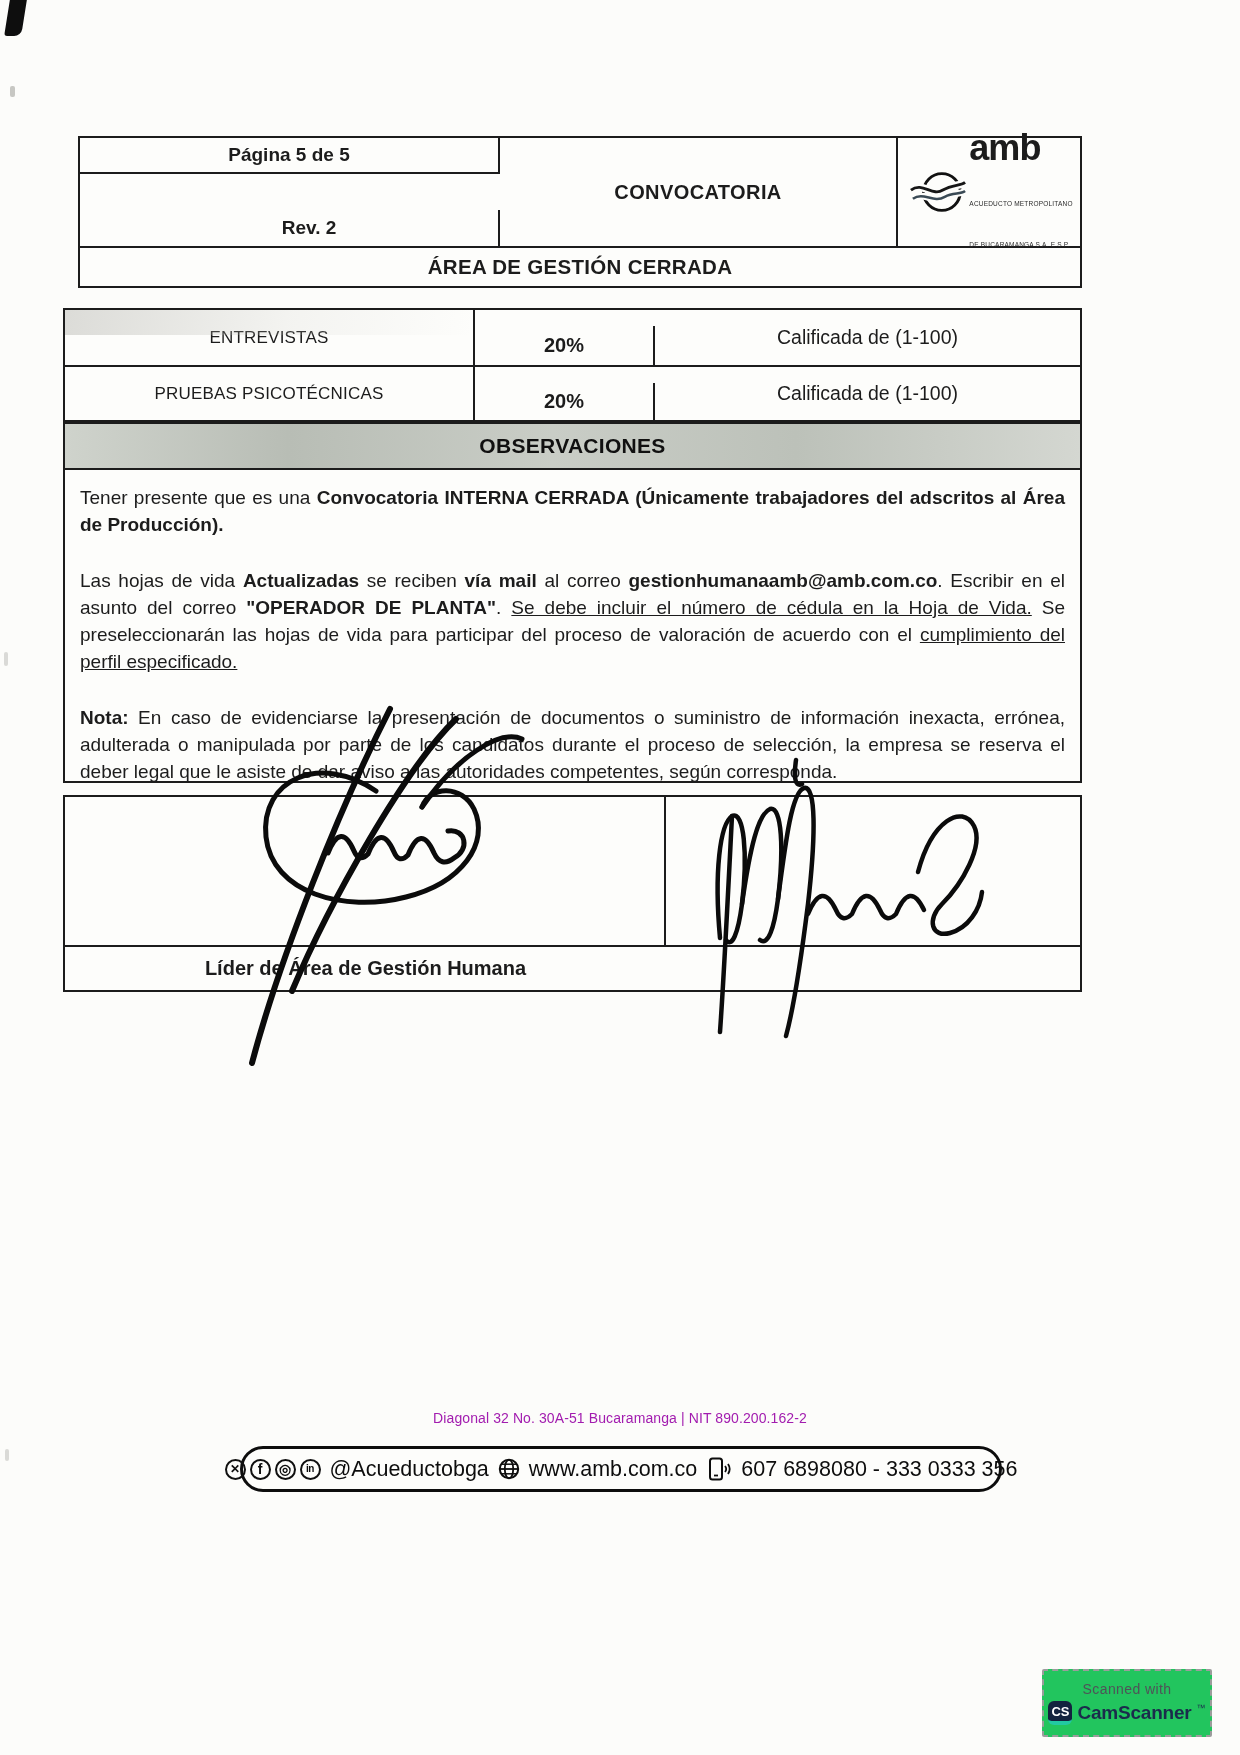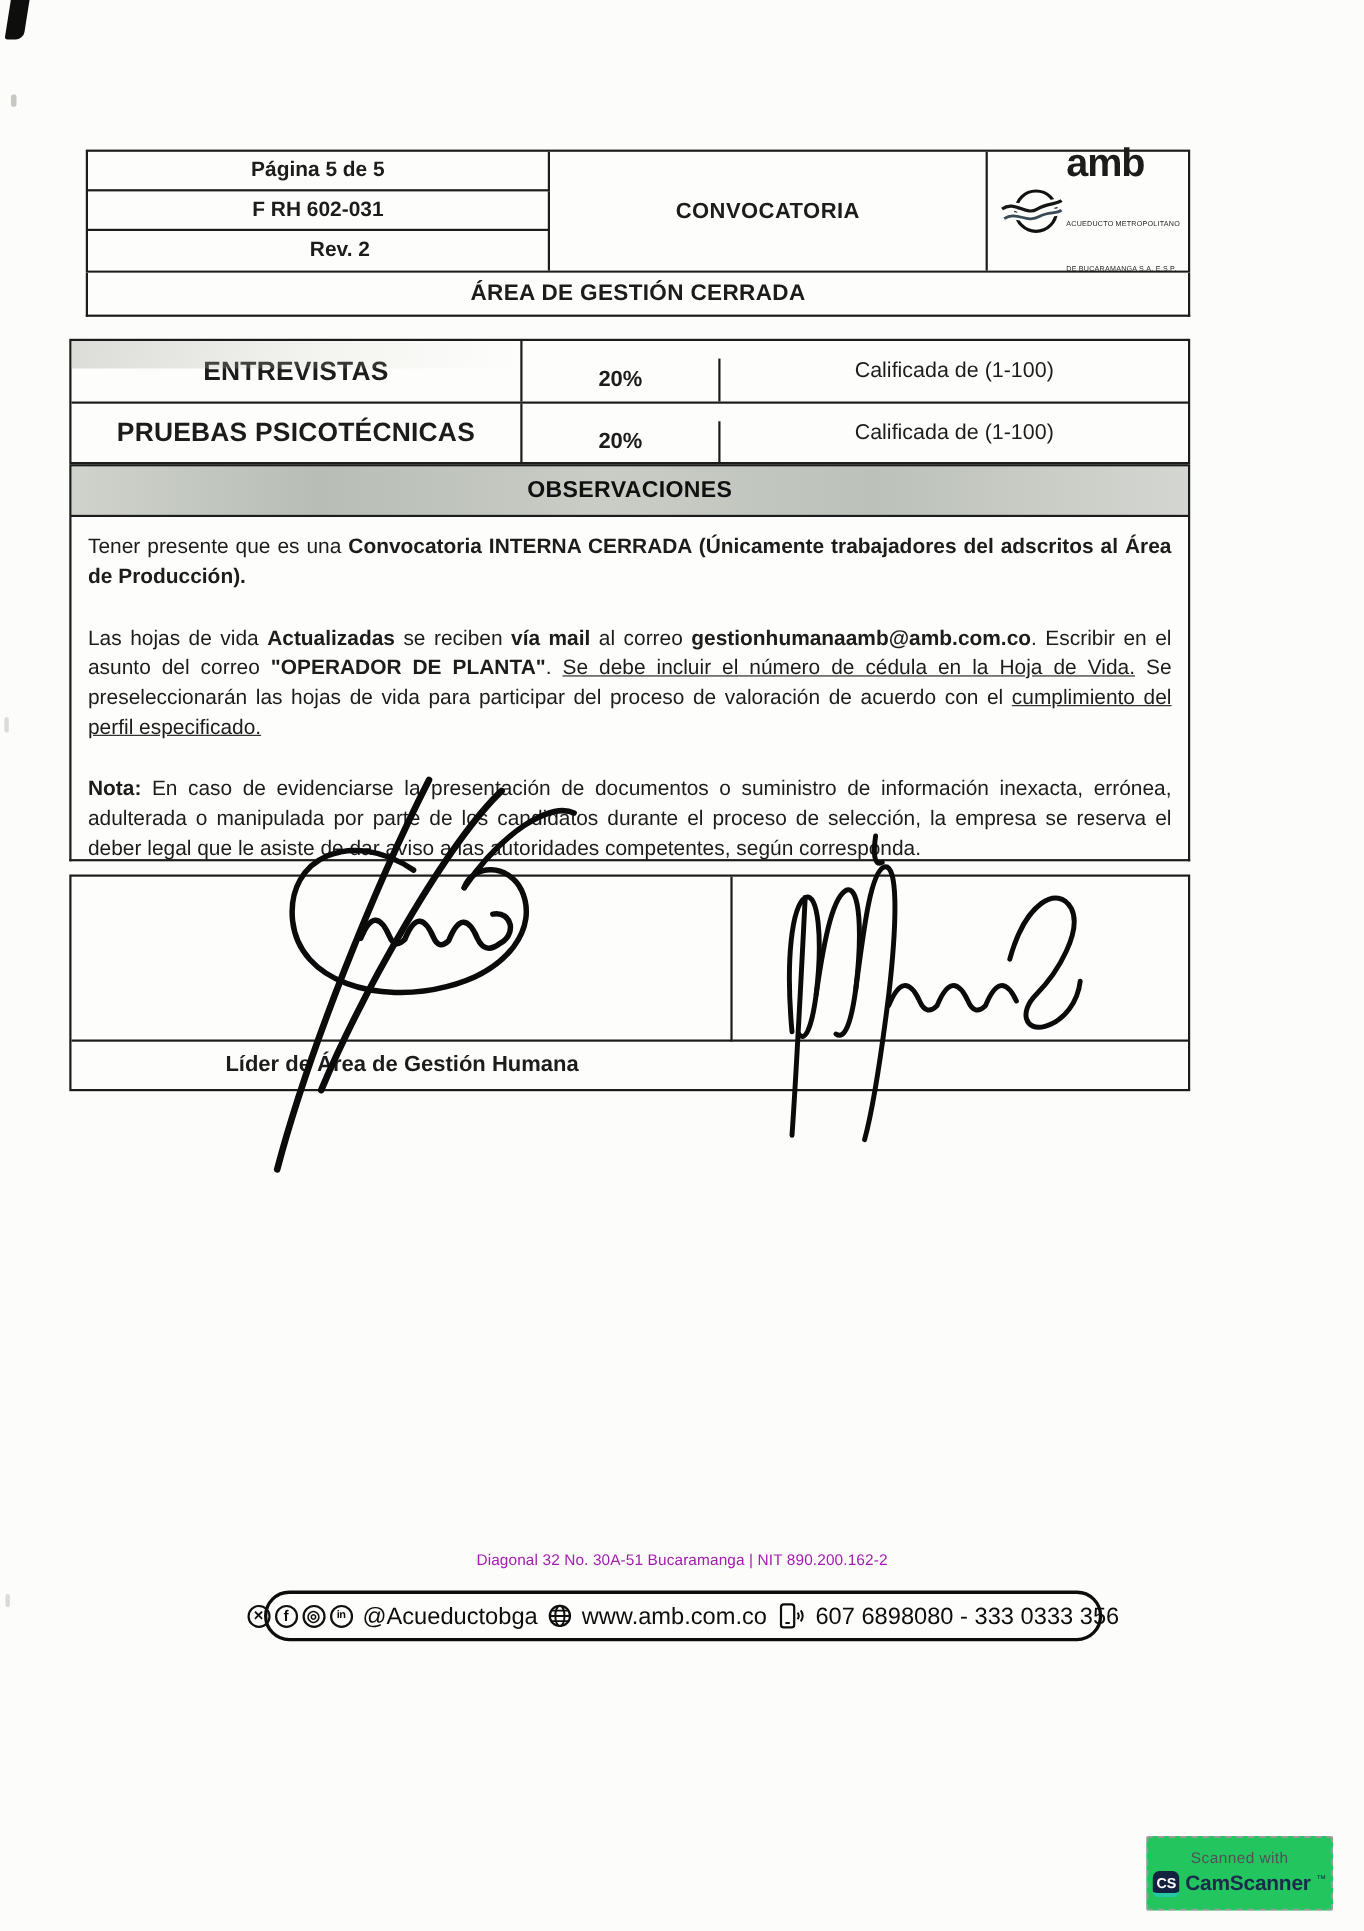--- a/index.html
+++ b/index.html
@@ -42,21 +42,21 @@
   .amb-right{display:flex; flex-direction:column; align-items:flex-start; line-height:1;gap:36px;}
   .amb-brand{font-weight:700; font-size:36px; letter-spacing:-1px; margin-top:-6px;}
   .amb-cap{font-size:6.5px; letter-spacing:.2px; color:#2a2a2a; line-height:1.15; margin-top:-2px;}
 
   
   .crit{position:absolute; left:63px; top:308px; width:1019px;
     border:2px solid var(--ink); background:#fdfdfb;}
   .crow{display:grid; grid-template-columns:410px 180px 1fr; height:55px;}
   .crow + .crow{border-top:2px solid var(--ink);}
   .cc{display:flex; align-items:center; justify-content:center; position:relative;}
-  .cc-label{border-right:2px solid var(--ink); font-weight:700; font-size:24px; letter-spacing:.2px;}
+  .cc-label{border-right:2px solid var(--ink); font-weight:400; font-size:17px; letter-spacing:.2px;}
   .cc-weight{border-right:2px solid var(--ink); font-weight:700; font-size:20px;margin-top:16px;}
   .cc-scale{font-size:19.5px;}
   .smudge{position:absolute; inset:0 0 55% 0;
     background:linear-gradient(100deg, rgba(165,165,158,.38), rgba(200,200,193,.18) 55%, rgba(220,220,214,0));}
 
   
   .obs-bar{position:absolute; left:63px; top:422px; width:1019px; height:48px;
     border:2px solid var(--ink);
     background:linear-gradient(90deg,#cfd3cc,#b8bdb5 22%,#c9cdc6 48%,#bcc1b9 72%,#d4d7d1);
     display:flex; align-items:center; justify-content:center;
@@ -130,21 +130,20 @@
             <path d="M 4 32 C 15 24, 25 37, 37 30 C 46 25, 53 28, 58 24" fill="none" stroke="#fdfdfb" stroke-width="7"></path>
             <path d="M 4 32 C 15 24, 25 37, 37 30 C 46 25, 53 28, 58 24" fill="none" stroke="#3a4a55" stroke-width="2.6"></path>
           </svg>
           <div class="amb-right">
             <div class="amb-brand">amb</div>
             <div class="amb-cap">ACUEDUCTO METROPOLITANO</div>
             <div class="amb-cap">DE BUCARAMANGA S.A. E.S.P.</div>
           </div>
         </div>
       </div>
-      <div class="hc hc-left" style="grid-row:2">F RH 602-031</div>
       <div class="hc hc-left last" style="grid-row:3">Rev. 2</div>
     </div>
     <div class="hdr-banner">ÁREA DE GESTIÓN CERRADA</div>
   </div>
 
   <div class="crit">
     <div class="crow">
       <div class="cc cc-label">
         <div class="smudge"></div>
         <span>ENTREVISTAS</span>

